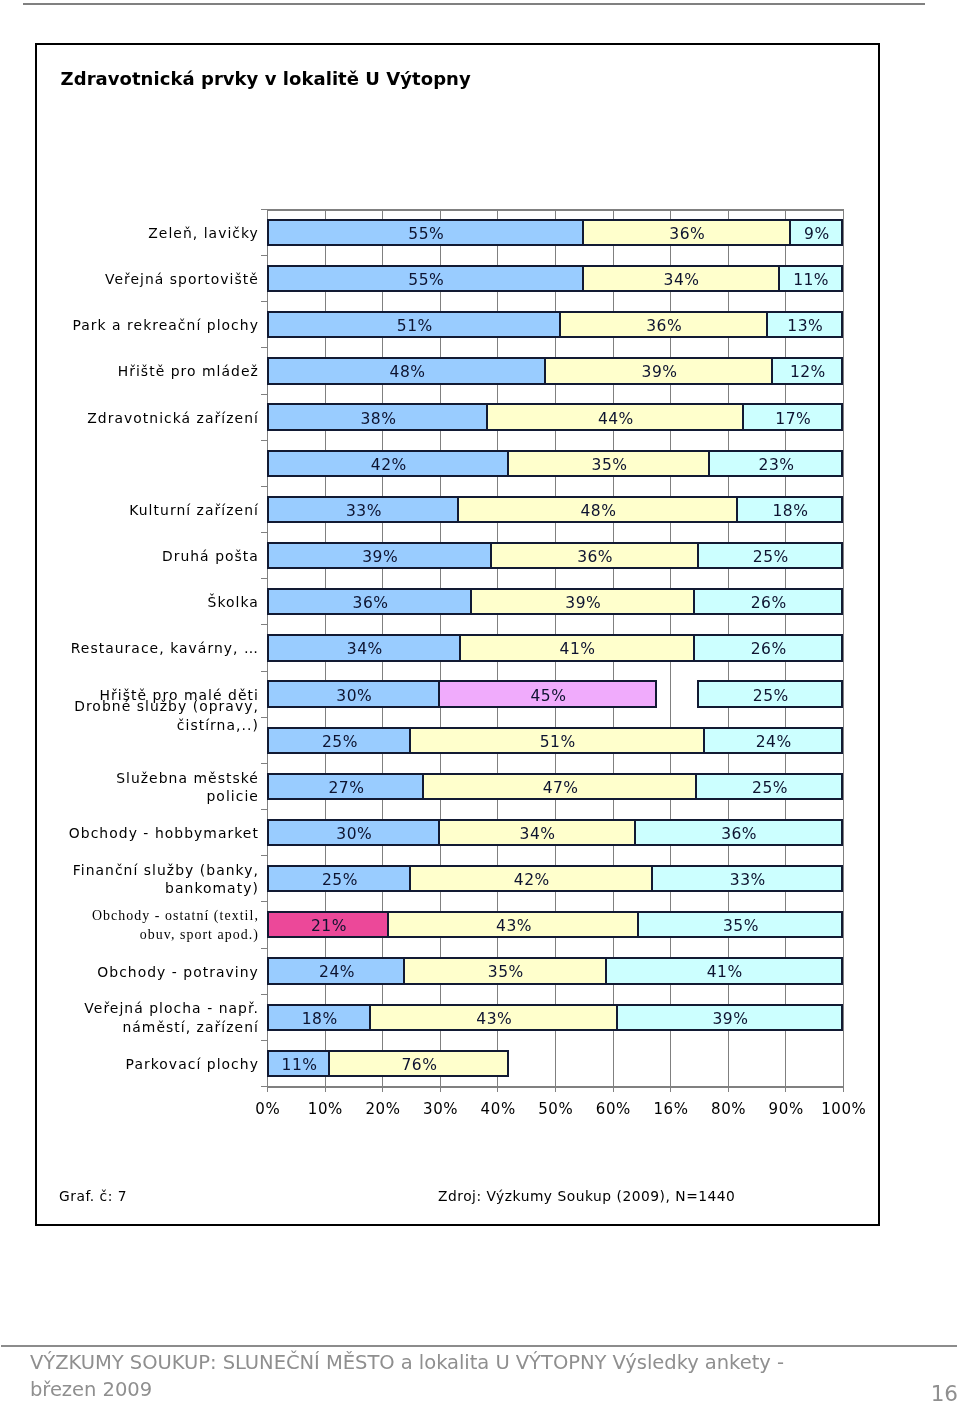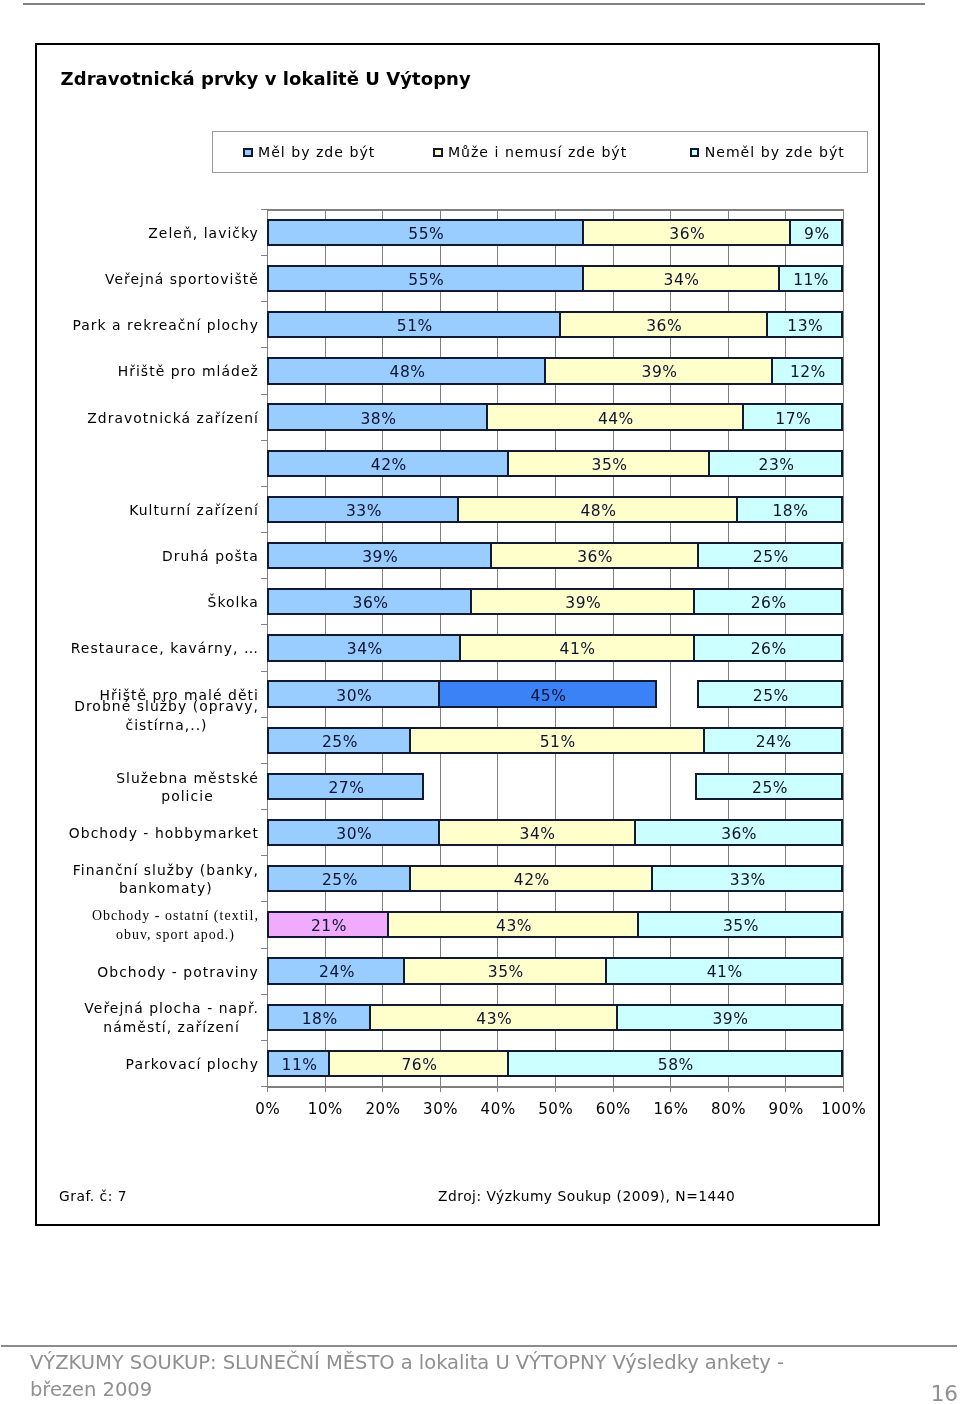--- a/index.html
+++ b/index.html
@@ -40,21 +40,21 @@
   .tick { position:absolute; background:#808080; }
 
   .bar-row { position:absolute; left:0; }
   .seg { position:absolute; top:0; height:100%; box-sizing:border-box;
          border:2.2px solid #121a33; display:flex; align-items:center; justify-content:center; }
   .seg span { font-size:15.5px; letter-spacing:0.5px; color:#0d1330;
               position:relative; top:1.5px; left:1.0px; }
 
   .cat-label { position:absolute; text-align:right; font-size:13.9px; letter-spacing:1.05px;
                line-height:18.5px; }
-  .cat-label .cat-inner { display:inline-block; text-align:center; }
+  .cat-label .cat-inner { display:inline-block; }
   .cat-label .cat-inner > div { white-space:nowrap; padding-right:0.8px; }
 
   .xtick-label { position:absolute; font-size:15px; letter-spacing:0.6px; text-align:center;
                  text-indent:1.8px; }
 
   .foot-left { position:absolute; left:22px; top:1143px; font-size:13.8px; letter-spacing:0.52px;
                white-space:nowrap; }
   .foot-right { position:absolute; left:401px; top:1143px; font-size:13.8px; letter-spacing:0.52px;
                 white-space:nowrap; }
 
@@ -69,36 +69,20 @@
 <body>
 
 <div class="page">
 
   <div class="top-rule"></div>
 
   <div class="chart-frame">
 
     <div class="chart-title">Zdravotnická prvky v lokalitě U Výtopny</div>
 
-    <div class="legend-box">
-      <div class="legend-items" id="legend-items">
-          <div class="legend-item" style="left: 30.6px;">
-            <span class="legend-swatch" style="background: rgb(153, 204, 255);"></span>
-            <span class="legend-label">Měl by zde být</span>
-          </div>
-          <div class="legend-item" style="left: 220.5px;">
-            <span class="legend-swatch" style="background: rgb(255, 255, 204);"></span>
-            <span class="legend-label">Může i nemusí zde být</span>
-          </div>
-          <div class="legend-item" style="left: 477.3px;">
-            <span class="legend-swatch" style="background: rgb(204, 255, 255);"></span>
-            <span class="legend-label">Neměl by zde být</span>
-          </div>
-        </div>
-    </div>
 
     <div class="plot" id="plot" style="left: 229.9px; top: 164.6px; width: 576px; height: 877px;">
         <div class="gridline" style="left: 0px; top: 0px; height: 877px;"></div>
         <div class="gridline" style="left: 58px; top: 0px; height: 877px;"></div>
         <div class="gridline" style="left: 115px; top: 0px; height: 877px;"></div>
         <div class="gridline" style="left: 173px; top: 0px; height: 877px;"></div>
         <div class="gridline" style="left: 230px; top: 0px; height: 877px;"></div>
         <div class="gridline" style="left: 288px; top: 0px; height: 877px;"></div>
         <div class="gridline" style="left: 346px; top: 0px; height: 877px;"></div>
         <div class="gridline" style="left: 403px; top: 0px; height: 877px;"></div>
@@ -254,21 +238,21 @@
           </div>
           <div class="seg" style="left: 425.523px; width: 150.477px; background: rgb(204, 255, 255); z-index: 8;">
             <span>26%</span>
           </div>
         </div>
         <div class="cat-label" style="width: 215px; left: -222.2px; top: 430.05px;"><span class="cat-inner"><div>Restaurace, kavárny, …</div></span></div>
         <div class="bar-row" style="top: 471.008px; height: 27.3px; width: 576px;">
           <div class="seg" style="left: 0px; width: 172.8px; background: rgb(153, 204, 255); z-index: 10;">
             <span>30%</span>
           </div>
-          <div class="seg" style="left: 170.6px; width: 220px; background: #3b82f6; z-index: 9;">
+          <div class="seg" style="left: 170.6px; width: 220px; background: #f0abfc; z-index: 9;">
             <span>45%</span>
           </div>
           <div class="seg" style="left: 429.8px; width: 146.2px; background: rgb(204, 255, 255); z-index: 8;">
             <span>25%</span>
           </div>
         </div>
         <div class="cat-label" style="width: 215px; left: -222.2px; top: 476.208px;"><span class="cat-inner"><div>Hřiště pro malé děti</div></span></div>
         <div class="bar-row" style="top: 517.166px; height: 27.3px; width: 576px;">
           <div class="seg" style="left: 0px; width: 144px; background: rgb(153, 204, 255); z-index: 10;">
             <span>25%</span>
@@ -278,20 +262,23 @@
           </div>
           <div class="seg" style="left: 435.56px; width: 140.44px; background: rgb(204, 255, 255); z-index: 8;">
             <span>24%</span>
           </div>
         </div>
         <div class="cat-label" style="width: 215px; left: -222.2px; top: 488px;"><span class="cat-inner"><div>Drobné služby (opravy,</div><div>čistírna,..)</div></span></div>
         <div class="bar-row" style="top: 563.324px; height: 27.3px; width: 576px;">
           <div class="seg" style="left: 0px; width: 157.091px; background: rgb(153, 204, 255); z-index: 10;">
             <span>27%</span>
           </div>
+          <div class="seg" style="left: 154.891px; width: 275.655px; background: rgb(255, 255, 204); z-index: 9;">
+            <span>47%</span>
+          </div>
           <div class="seg" style="left: 428.345px; width: 147.655px; background: rgb(204, 255, 255); z-index: 8;">
             <span>25%</span>
           </div>
         </div>
         <div class="cat-label" style="width: 215px; left: -222.2px; top: 559.274px;"><span class="cat-inner"><div>Služebna městské</div><div>policie</div></span></div>
         <div class="bar-row" style="top: 609.482px; height: 27.3px; width: 576px;">
           <div class="seg" style="left: 0px; width: 172.8px; background: rgb(153, 204, 255); z-index: 10;">
             <span>30%</span>
           </div>
           <div class="seg" style="left: 170.6px; width: 198.04px; background: rgb(255, 255, 204); z-index: 9;">
@@ -308,21 +295,21 @@
           </div>
           <div class="seg" style="left: 141.8px; width: 244.12px; background: rgb(255, 255, 204); z-index: 9;">
             <span>42%</span>
           </div>
           <div class="seg" style="left: 383.72px; width: 192.28px; background: rgb(204, 255, 255); z-index: 8;">
             <span>33%</span>
           </div>
         </div>
         <div class="cat-label" style="width: 215px; left: -222.2px; top: 651.589px;"><span class="cat-inner"><div>Finanční služby (banky,</div><div>bankomaty)</div></span></div>
         <div class="bar-row" style="top: 701.797px; height: 27.3px; width: 576px;">
-          <div class="seg" style="left: 0px; width: 122.182px; background: #f0abfc; z-index: 10;">
+          <div class="seg" style="left: 0px; width: 122.182px; background: #ec4899; z-index: 10;">
             <span>21%</span>
           </div>
           <div class="seg" style="left: 119.982px; width: 252.382px; background: rgb(255, 255, 204); z-index: 9;">
             <span>43%</span>
           </div>
           <div class="seg" style="left: 370.164px; width: 205.836px; background: rgb(204, 255, 255); z-index: 8;">
             <span>35%</span>
           </div>
         </div>
         <div class="cat-label" style="width: 215px; left: -222.2px; top: 697.747px; font-family: Liberation Serif, serif;"><span class="cat-inner"><div>Obchody - ostatní (textil,</div><div>obuv, sport apod.)</div></span></div>
@@ -349,23 +336,20 @@
             <span>39%</span>
           </div>
         </div>
         <div class="cat-label" style="width: 215px; left: -222.2px; top: 790.063px;"><span class="cat-inner"><div>Veřejná plocha - např.</div><div>náměstí, zařízení</div></span></div>
         <div class="bar-row" style="top: 840.271px; height: 27.3px; width: 576px;">
           <div class="seg" style="left: 0px; width: 63.36px; background: rgb(153, 204, 255); z-index: 10;">
             <span>11%</span>
           </div>
           <div class="seg" style="left: 61.16px; width: 180.76px; background: rgb(255, 255, 204); z-index: 9;">
             <span>76%</span>
-          </div>
-          <div class="seg" style="left: 239.72px; width: 336.28px; background: rgb(204, 255, 255); z-index: 8;">
-            <span>58%</span>
           </div>
         </div>
         <div class="cat-label" style="width: 215px; left: -222.2px; top: 845.471px;"><span class="cat-inner"><div>Parkovací plochy</div></span></div>
         <div class="xtick-label" style="width: 70px; left: -35px; top: 891px;">0%</div>
         <div class="xtick-label" style="width: 70px; left: 22.6px; top: 891px;">10%</div>
         <div class="xtick-label" style="width: 70px; left: 80.2px; top: 891px;">20%</div>
         <div class="xtick-label" style="width: 70px; left: 137.8px; top: 891px;">30%</div>
         <div class="xtick-label" style="width: 70px; left: 195.4px; top: 891px;">40%</div>
         <div class="xtick-label" style="width: 70px; left: 253px; top: 891px;">50%</div>
         <div class="xtick-label" style="width: 70px; left: 310.6px; top: 891px;">60%</div>

